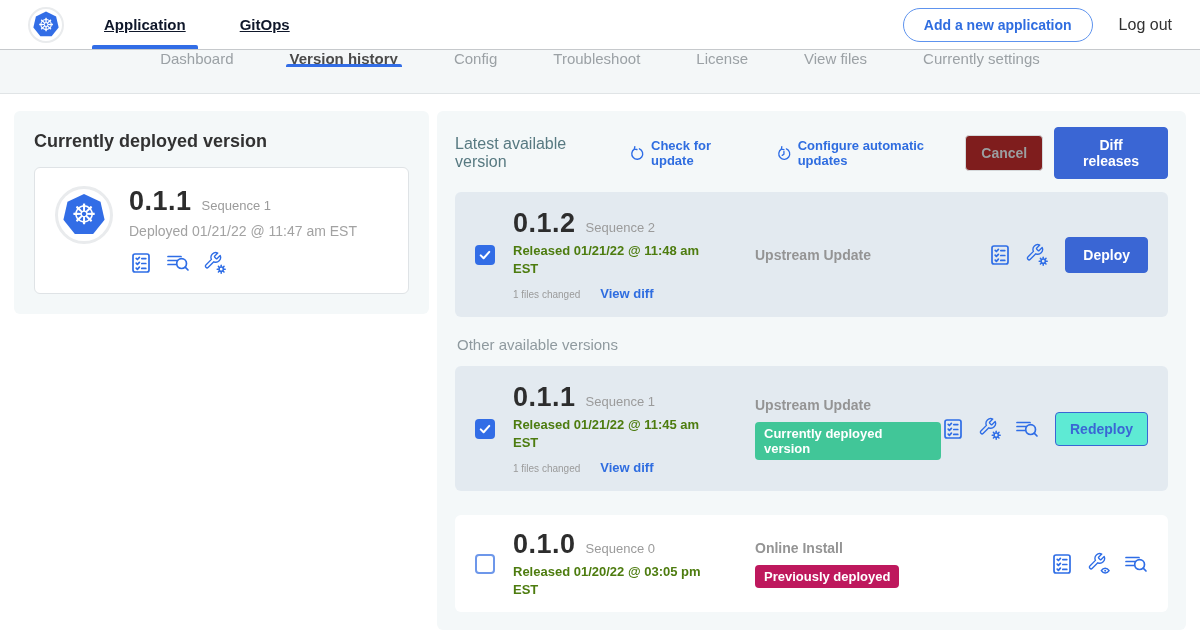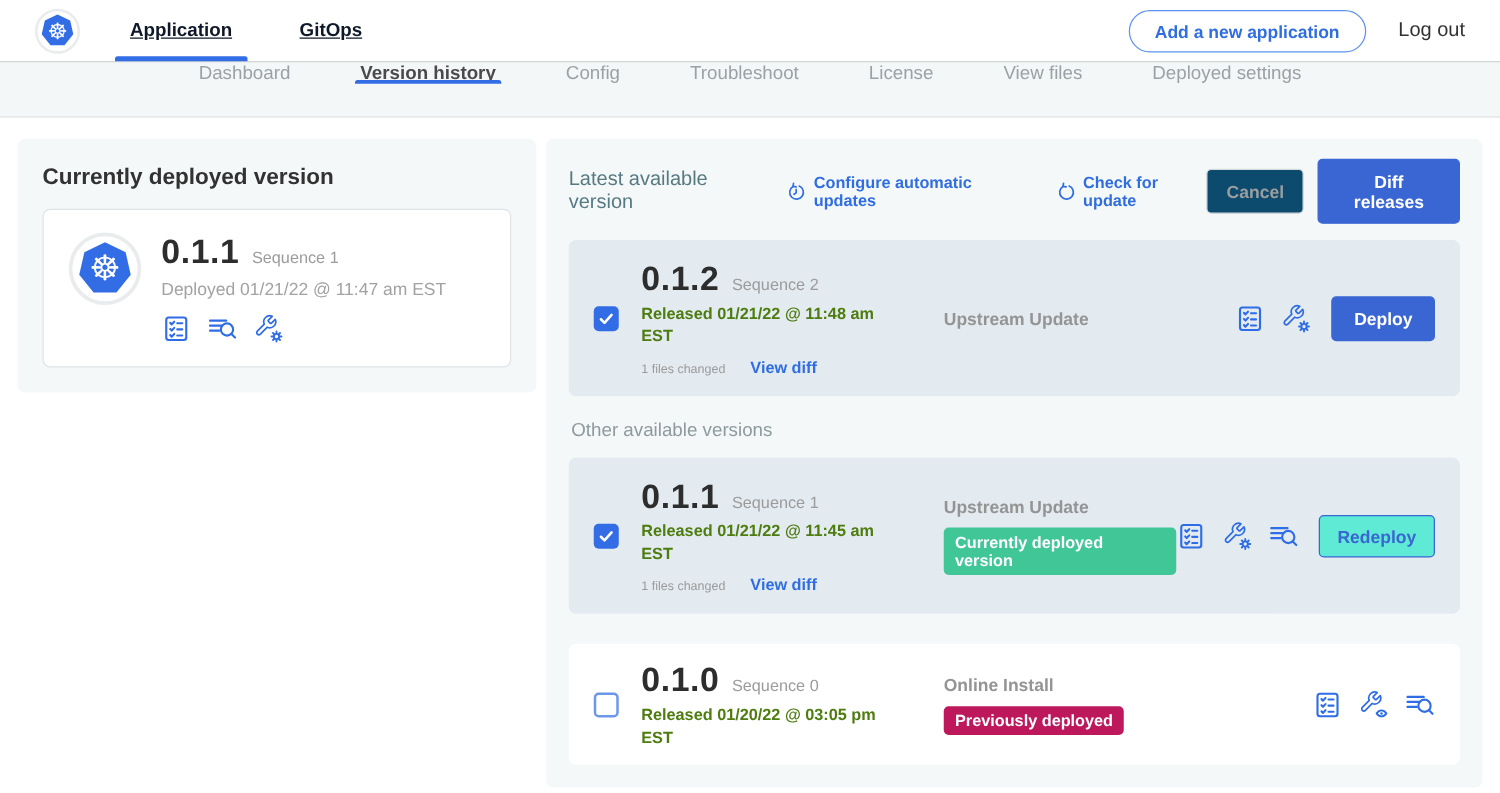--- a/index.html
+++ b/index.html
@@ -56,21 +56,21 @@
   .icon-row .icon { cursor:pointer; }
 
   .right-panel { flex:1; background:#f4f8f9; border-radius:6px; padding:16px 18px 18px; }
   .latest-header { display:flex; align-items:center; margin-bottom:13px; }
   .latest-title { font-size:16px; color:#577981; margin-right:18px; }
   .hlink { display:flex; align-items:center; gap:6px; cursor:pointer; }
   .hlink + .hlink { margin-left:26px; }
   .hlink span { font-size:13px; font-weight:bold; color:#2f6de0; }
   .latest-header .spacer { flex:1; }
   .btn { border-radius:4px; font-size:14px; font-weight:bold; padding:9px 15px; cursor:pointer; border:1px solid transparent; }
-  .btn-cancel { background:#0c4a6e; border-color:#d5d9db; color:#9b9ea0; }
+  .btn-cancel { background:#7f1d1d; border-color:#d5d9db; color:#9b9ea0; }
   .btn-primary { background:#3a66d4; color:#fff; border-color:#3a66d4; padding:9px 17px; }
   .btn-outline { background:#5eead4; color:#3a66d4; border-color:#3a66d4; padding:8px 14px; }
   .latest-header .btn-primary { margin-left:11px; }
 
   .version-row { border-radius:6px; padding:16px 20px; display:flex; align-items:center; }
   .version-row.highlight { background:#e3eaf0; }
   .version-row.white { background:#fff; padding:14px 20px; }
 
   .checkbox { width:20px; height:20px; border-radius:4px; margin-right:18px; flex:0 0 auto; cursor:pointer;
     display:flex; align-items:center; justify-content:center; }
@@ -182,21 +182,21 @@
   <div class="logout">Log out</div>
 </header>
 
 <nav class="subnav">
   <div class="sub-tab">Dashboard</div>
   <div class="sub-tab active">Version history</div>
   <div class="sub-tab">Config</div>
   <div class="sub-tab">Troubleshoot</div>
   <div class="sub-tab">License</div>
   <div class="sub-tab">View files</div>
-  <div class="sub-tab">Deployed settings</div>
+  <div class="sub-tab">Currently settings</div>
 </nav>
 
 <main class="main">
 
   <aside class="left-card">
     <h2>Currently deployed version</h2>
     <div class="deployed-box">
       <div class="k8s-badge">
         <div class="k8s-hept">
             <span>☸</span>
@@ -222,29 +222,29 @@
       </div>
     </div>
   </aside>
 
   <section class="right-panel">
 
     <div class="latest-header">
       <div class="latest-title">Latest available version</div>
       <div class="hlink">
         <svg class="icon-sm">
-            <use href="#i-autoupdate"></use>
-          </svg>
-        <span>Configure automatic updates</span>
+            <use href="#i-refresh"></use>
+          </svg>
+        <span>Check for update</span>
       </div>
       <div class="hlink">
         <svg class="icon-sm">
-            <use href="#i-refresh"></use>
-          </svg>
-        <span>Check for update</span>
+            <use href="#i-autoupdate"></use>
+          </svg>
+        <span>Configure automatic updates</span>
       </div>
       <div class="spacer"></div>
       <button class="btn btn-cancel">Cancel</button>
       <button class="btn btn-primary">Diff releases</button>
     </div>
 
     <div class="version-row highlight">
       <div class="checkbox checked">
         <svg>
             <use href="#i-check"></use>

